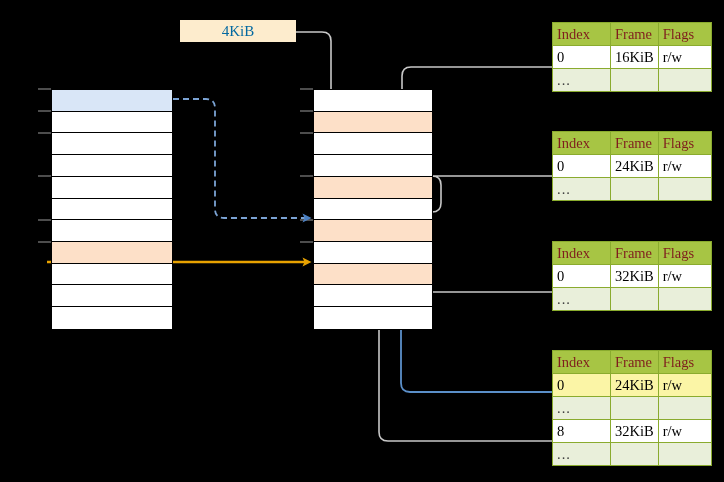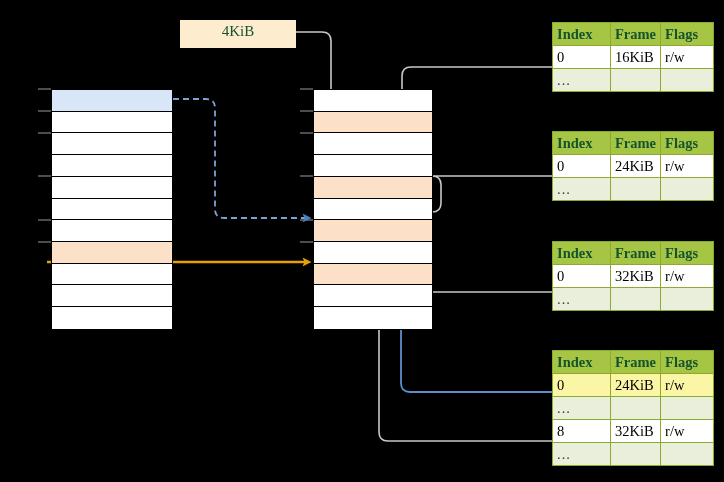--- a/index.html
+++ b/index.html
@@ -21,25 +21,25 @@
     top: 0;
     width: 724px;
     height: 482px;
     pointer-events: none;
   }
 
   
   .size-label {
     position: absolute;
     background: #fdeccd;
-    color: #14532d;
+    color: #0369a1;
     font-size: 15px;
     text-align: center;
     line-height: 22px;
-    height: 28px;
+    height: 22px;
     box-sizing: border-box;
   }
 
   
   .memcol {
     position: absolute;
     border: 1px solid #000000;
     box-sizing: border-box;
     background: #ffffff;
   }
@@ -67,22 +67,22 @@
     padding: 0 4px;
     height: 23px;
     box-sizing: border-box;
     text-align: left;
     font-weight: normal;
     white-space: nowrap;
     overflow: hidden;
   }
   .ftable th {
     background: #a7c544;
-    color: #14532d;
-    font-weight: bold;
+    color: #7f1d1d;
+    font-weight: normal;
   }
   .ftable td.ellipsis-cell {
     background: #e9efda;
     color: #3f3f3f;
     letter-spacing: 1px;
   }
   .ftable td.hl {
     background: #fbf5a6;
   }
   .col-index { width: 58px; }

